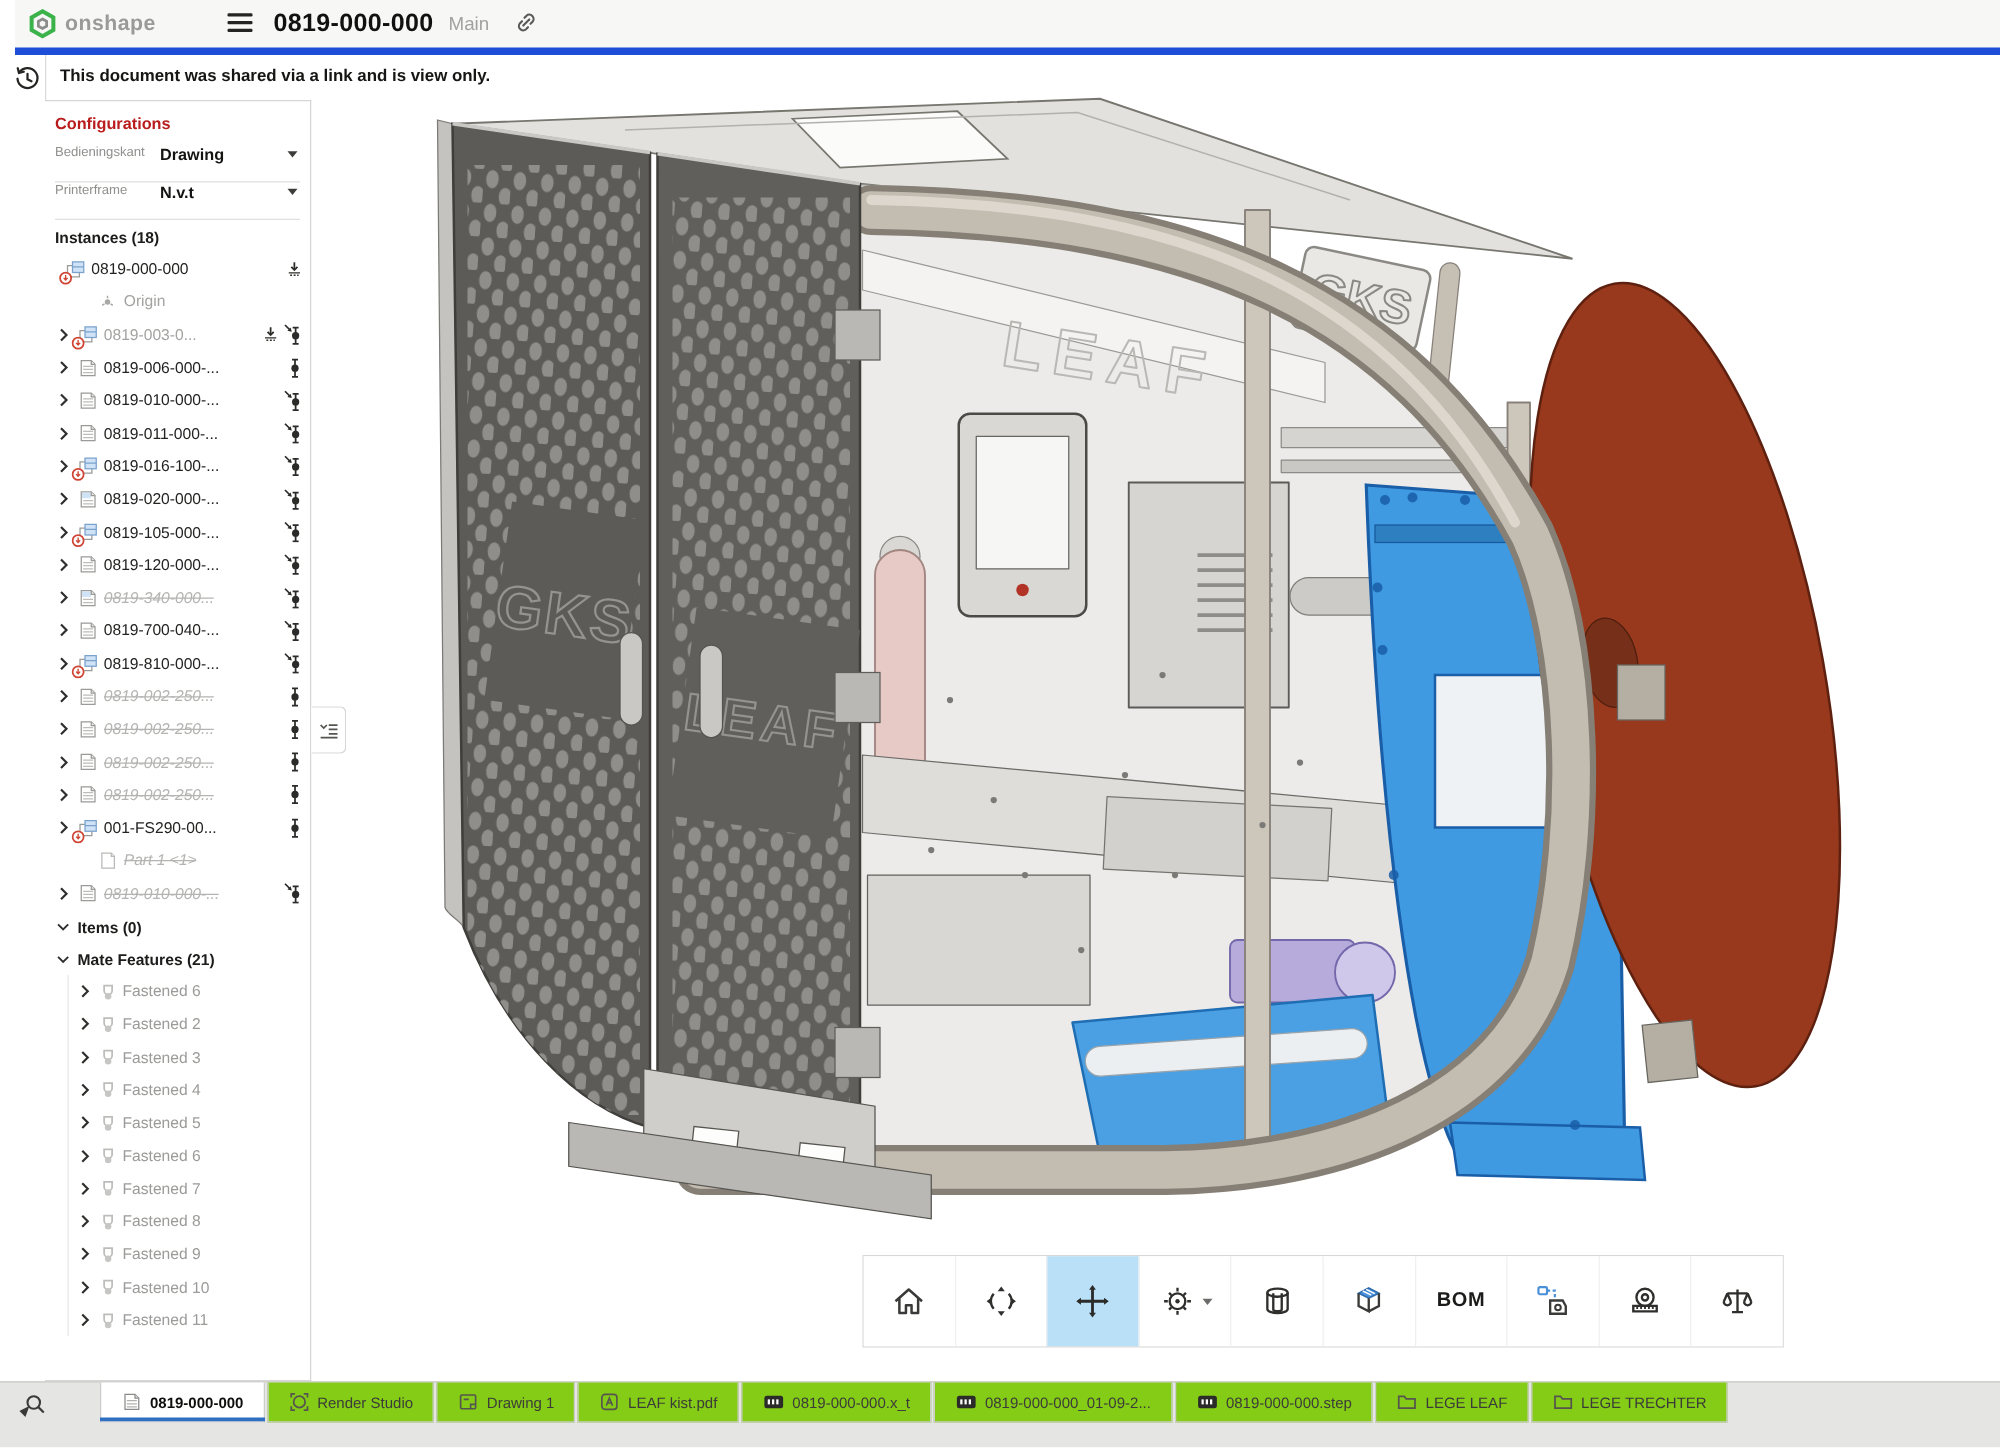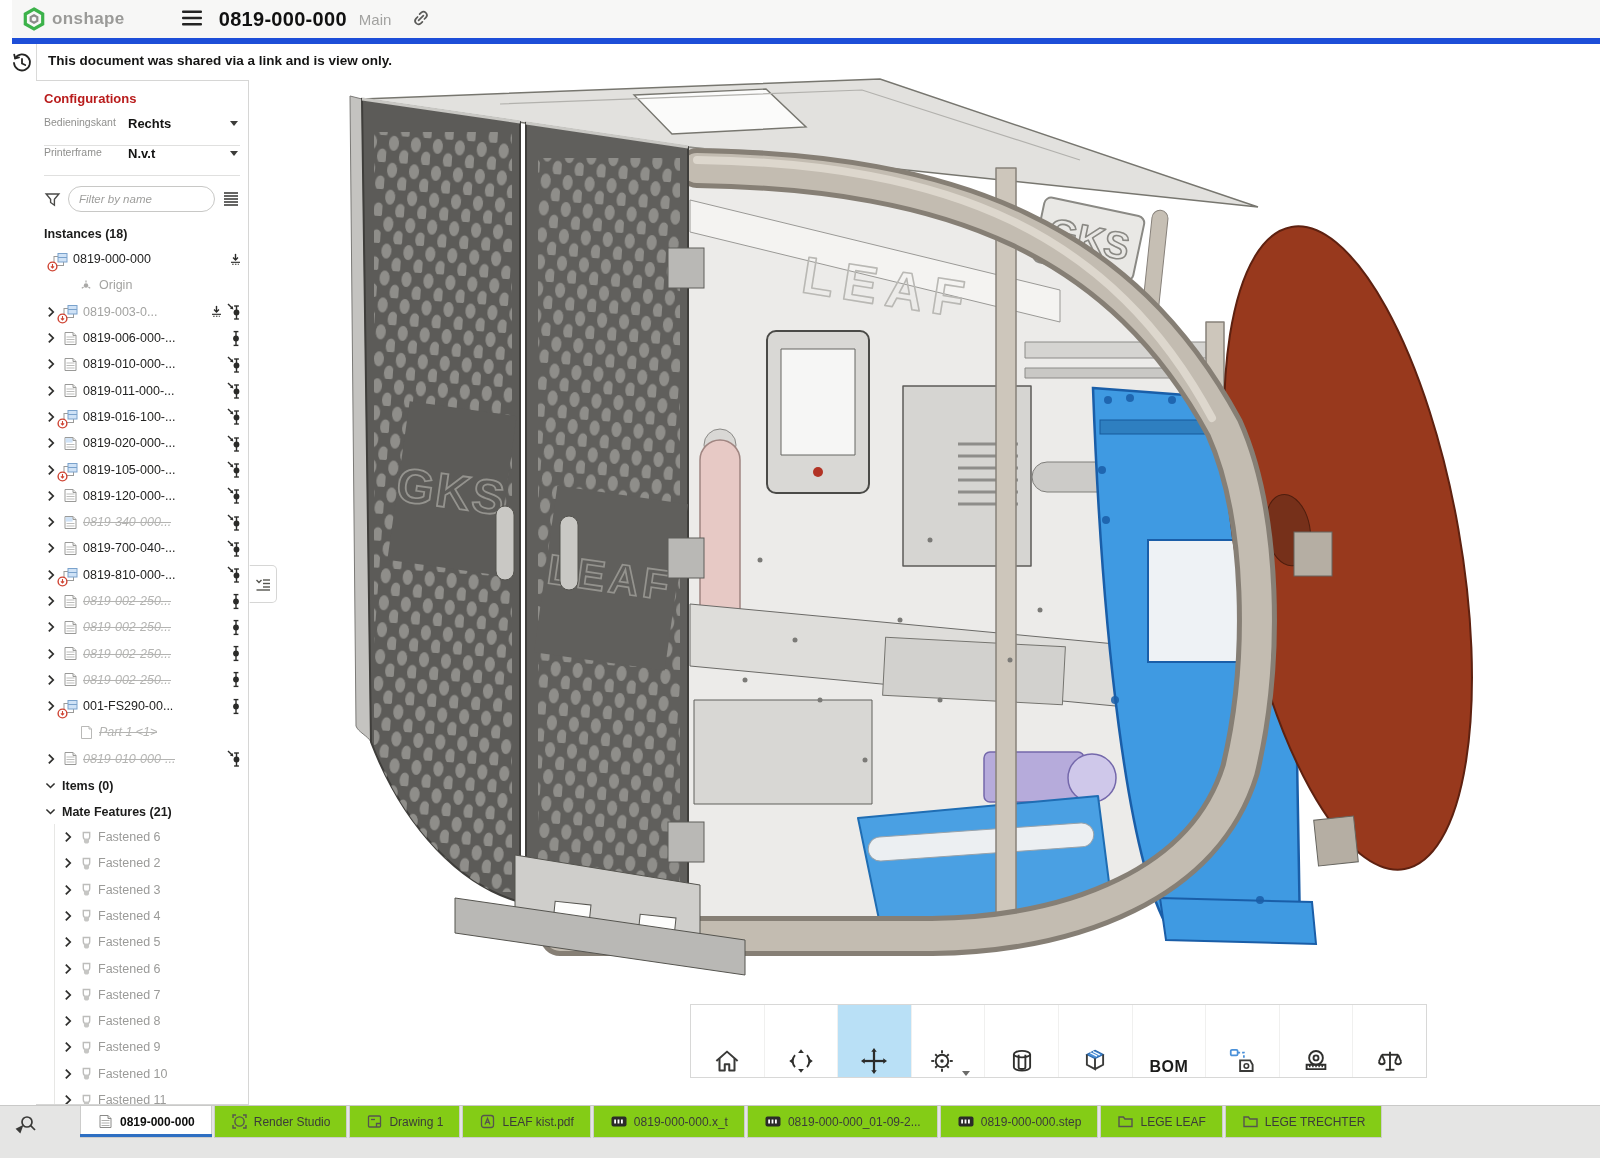--- a/index.html
+++ b/index.html
@@ -57,21 +57,21 @@
   #panel-collapse-handle{position:absolute;left:249px;top:565px;width:26px;height:36px;background:#fff;
       border:1px solid #d6d6d5;border-left:1px solid #fff;border-radius:0 5px 5px 0;display:flex;
       align-items:center;justify-content:center;cursor:pointer;z-index:5;}
 
   
   #viewport{position:absolute;left:249px;top:45px;width:1351px;height:1060px;}
 
   
   #view-toolbar{position:absolute;left:690px;top:1004px;width:737px;height:74px;background:#fff;
       border:1px solid #d8d8d7;box-sizing:border-box;display:flex;z-index:6;}
-  .vbtn{flex:1;display:flex;align-items:flex-end;justify-content:center;background:#fff;border:none;
+  .vbtn{flex:1;display:flex;align-items:center;justify-content:center;background:#fff;border:none;
       border-left:1px solid #f0f0ef;cursor:pointer;gap:3px;}
   .vbtn:first-child{border-left:none;}
   .vbtn.active{background:#b9e0f6;}
   .bomtxt{font-size:16px;font-weight:700;letter-spacing:.5px;color:#1b1b1a;font-family:"Liberation Sans",sans-serif;}
   .vcaret{width:0;height:0;border-left:4px solid transparent;border-right:4px solid transparent;border-top:5px solid #6b6b69;margin-left:2px;}
 
   
   #tabbar{position:absolute;left:0;top:1105px;width:1600px;height:53px;background:#e5e5e4;
       border-top:1px solid #c9c9c8;box-sizing:border-box;z-index:7;}
   #tab-manager-btn{position:absolute;left:8px;top:6px;width:34px;height:26px;background:none;border:none;cursor:pointer;}
@@ -125,49 +125,32 @@
 <div id="banner-text">This document was shared via a link and is view only.</div>
 <div id="dock-line"></div>
 
 <aside id="sidebar">
   <div class="cfg">
     <div id="cfg-title">Configurations</div>
     <div id="config-rows">
         <div class="cfg-row">
           <span class="cfg-label">Bedieningskant</span>
           <div class="cfg-select">
-            <span>Rechts</span>
+            <span>Drawing</span>
             <span class="caret"></span>
           </div>
         </div>
         <div class="cfg-row">
           <span class="cfg-label">Printerframe</span>
           <div class="cfg-select">
             <span>N.v.t</span>
             <span class="caret"></span>
           </div>
         </div>
       </div>
-    <div class="filter-row">
-      <span class="ic">
-        <svg width="17" height="17" viewBox="0 0 16 16" fill="none" stroke="#4a4a48" stroke-width="1.3">
-          <path d="M2,2.8 H14 L9.8,7.8 V13.4 L6.2,10.8 V7.8 Z"></path>
-        </svg>
-      </span>
-      <input id="filter-input" placeholder="Filter by name" style="">
-      <span class="ic">
-        <svg width="18" height="16" viewBox="0 0 18 16" stroke="#4a4a48" stroke-width="1.7">
-          <line x1="2" y1="2" x2="16" y2="2"></line>
-            <line x1="2" y1="5" x2="16" y2="5"></line>
-            <line x1="2" y1="8" x2="16" y2="8"></line>
-            <line x1="2" y1="11" x2="16" y2="11"></line>
-            <line x1="2" y1="14" x2="16" y2="14"></line>
-        </svg>
-      </span>
-    </div>
   </div>
   <div class="tree">
     <div class="tree-h">Instances (18)</div>
     <div id="instances-list">
         <div class="trow">
           <span class="spacer" style="width: 4px;"></span>
           <span class="iwrap">
             <span class="ic base">
               <svg width="17" height="17" viewBox="0 0 17 17">
                 <rect x="2" y="5.5" width="9.5" height="9" fill="#fff" stroke="#9a9a98"></rect>

